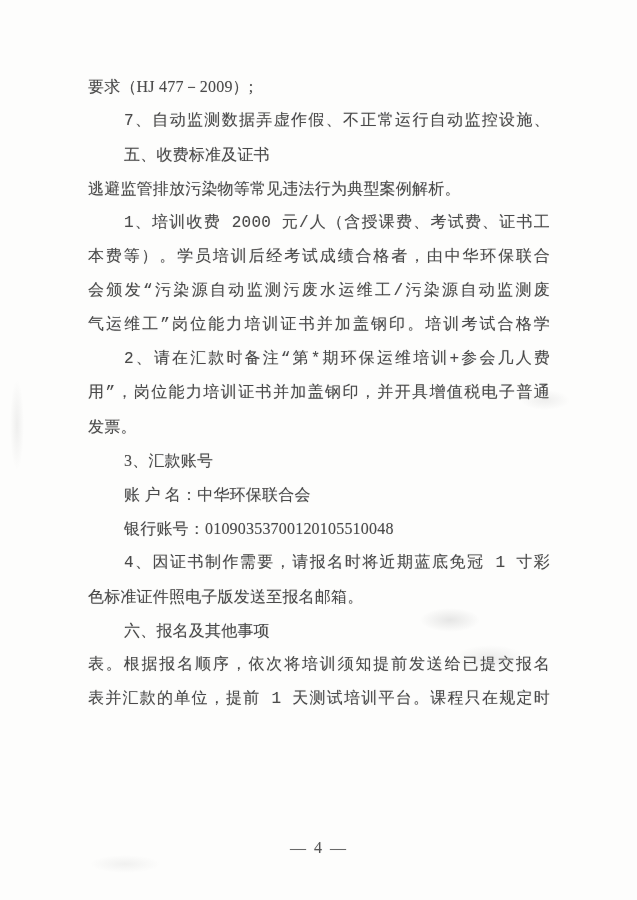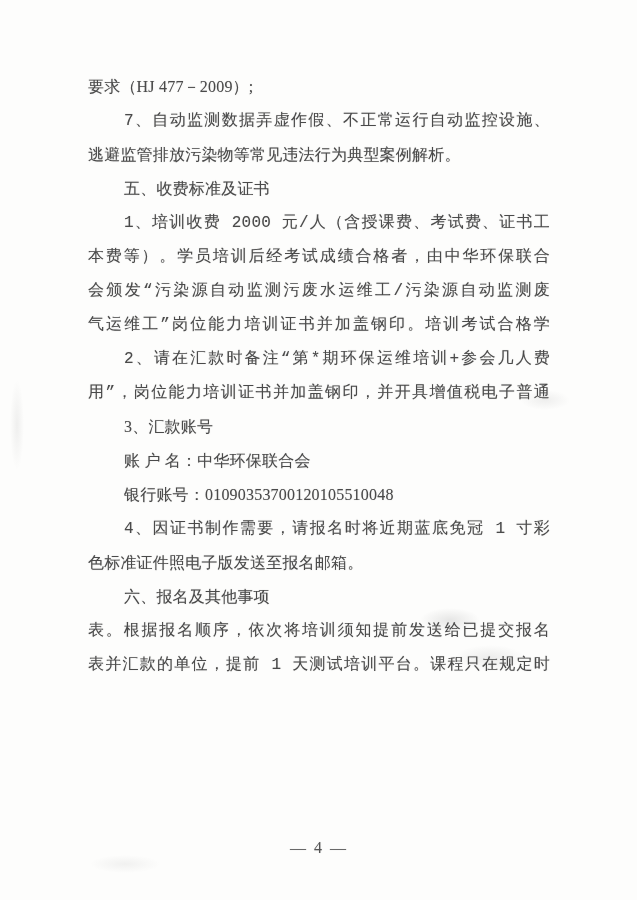--- a/index.html
+++ b/index.html
@@ -82,28 +82,29 @@
 
   <div class="smudge s1"></div>
   <div class="smudge s2"></div>
   <div class="smudge s3"></div>
   <div class="smudge s4"></div>
   <div class="smudge s5"></div>
 
   <div class="doc-body">
     <div class="line">要求（HJ 477－2009）;</div>
     <div class="line ind just">7、自动监测数据弄虚作假、不正常运行自动监控设施、</div>
+    <div class="line ind">五、收费标准及证书</div>
     <div class="line">逃避监管排放污染物等常见违法行为典型案例解析。</div>
-    <div class="line ind">五、收费标准及证书</div>
     <div class="line ind just">1、培训收费 2000 元/人（含授课费、考试费、证书工</div>
     <div class="line just">本费等）。学员培训后经考试成绩合格者，由中华环保联合</div>
     <div class="line just">会颁发“污染源自动监测污废水运维工/污染源自动监测废</div>
     <div class="line just">气运维工”岗位能力培训证书并加盖钢印。培训考试合格学</div>
     <div class="line ind just">2、请在汇款时备注“第*期环保运维培训+参会几人费</div>
     <div class="line just">用”，岗位能力培训证书并加盖钢印，并开具增值税电子普通</div>
+    <div class="line">发票。</div>
     <div class="line ind">3、汇款账号</div>
     <div class="line ind">账 户 名：中华环保联合会</div>
     <div class="line ind">银行账号：01090353700120105510048</div>
     <div class="line ind just">4、因证书制作需要，请报名时将近期蓝底免冠 1 寸彩</div>
     <div class="line">色标准证件照电子版发送至报名邮箱。</div>
     <div class="line ind">六、报名及其他事项</div>
     <div class="line just">表。根据报名顺序，依次将培训须知提前发送给已提交报名</div>
     <div class="line just">表并汇款的单位，提前 1 天测试培训平台。课程只在规定时</div>
   </div>
 

